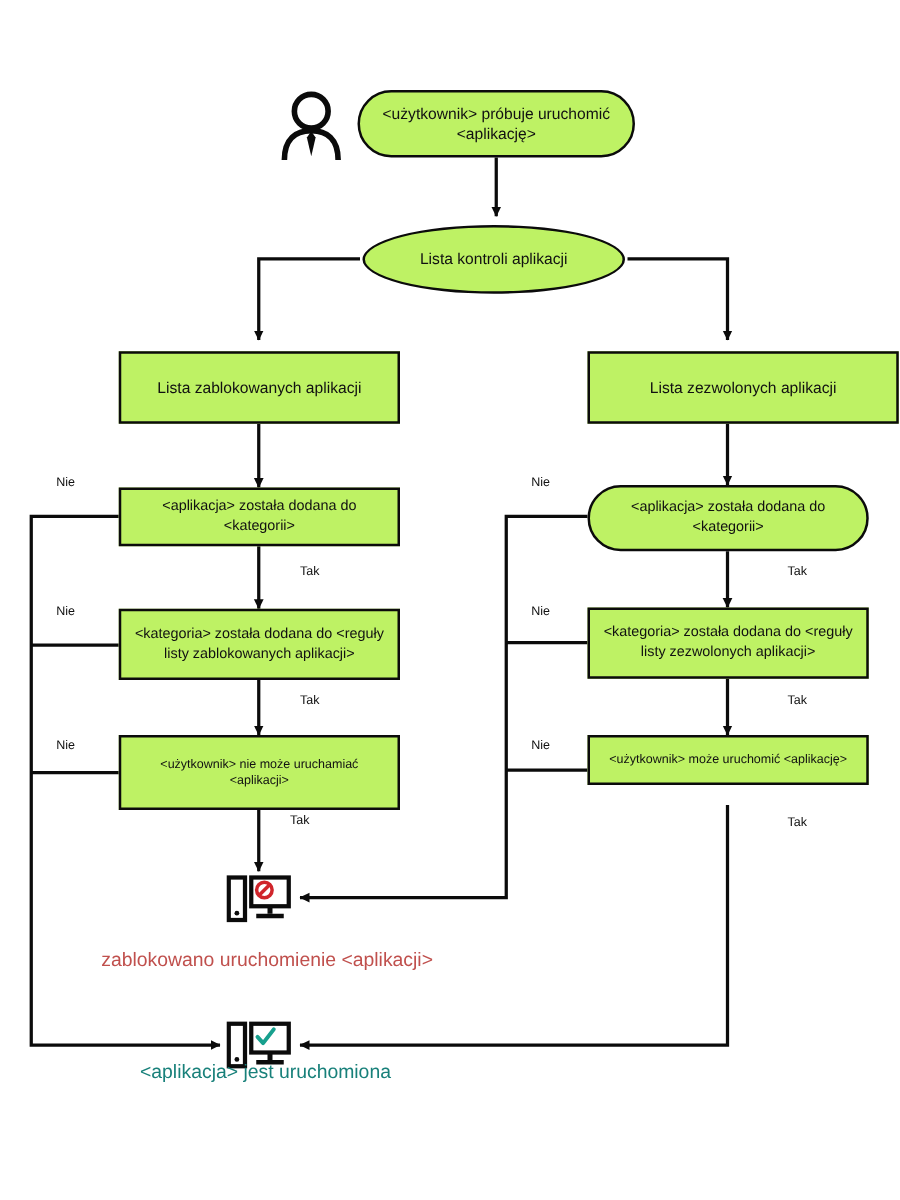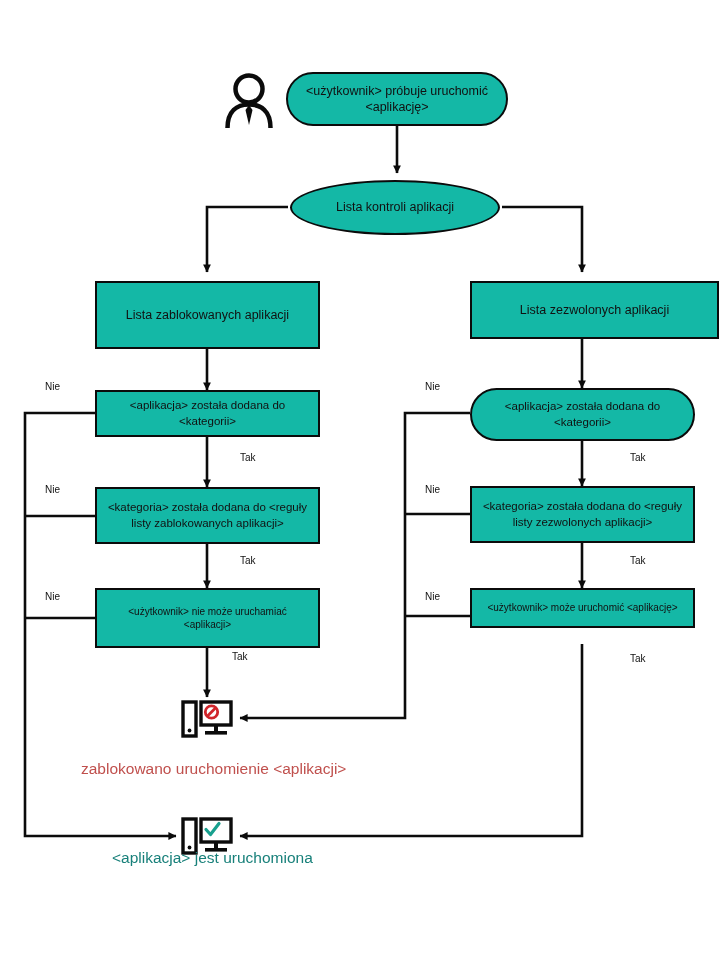--- a/index.html
+++ b/index.html
@@ -24,21 +24,21 @@
     top: 0;
     width: 720px;
     height: 960px;
   }
 
   
   .node {
     position: absolute;
     box-sizing: border-box;
     border: 2.5px solid #0b0b0b;
-    background: #14b8a6;
+    background: #bef264;
     display: flex;
     align-items: center;
     justify-content: center;
     text-align: center;
     color: #111111;
     line-height: 1.32;
     padding: 2px 8px;
   }
   .node.rounded {
     border-radius: 28px;
@@ -127,21 +127,21 @@
     <span class="txt">
       <span>&lt;użytkownik&gt; próbuje uruchomić</span><br>
       <span>&lt;aplikację&gt;</span>
     </span>
   </div>
 
   <div class="node ellipse" style="left:290px; top:180px; width:210px; height:55px; font-size:12.5px;">
     <span class="txt">Lista kontroli aplikacji</span>
   </div>
 
-  <div class="node" style="left:95px; top:281px; width:225px; height:68px; font-size:12.5px;">
+  <div class="node" style="left:95px; top:281px; width:225px; height:58px; font-size:12.5px;">
     <span class="txt">Lista zablokowanych aplikacji</span>
   </div>
 
   <div class="node" style="left:470px; top:281px; width:249px; height:58px; font-size:12.5px;">
     <span class="txt">Lista zezwolonych aplikacji</span>
   </div>
 
   <div class="node" style="left:95px; top:390px; width:225px; height:47px; font-size:11.5px;">
     <span class="txt">&lt;aplikacja&gt; została dodana do &lt;kategorii&gt;</span>
   </div>

